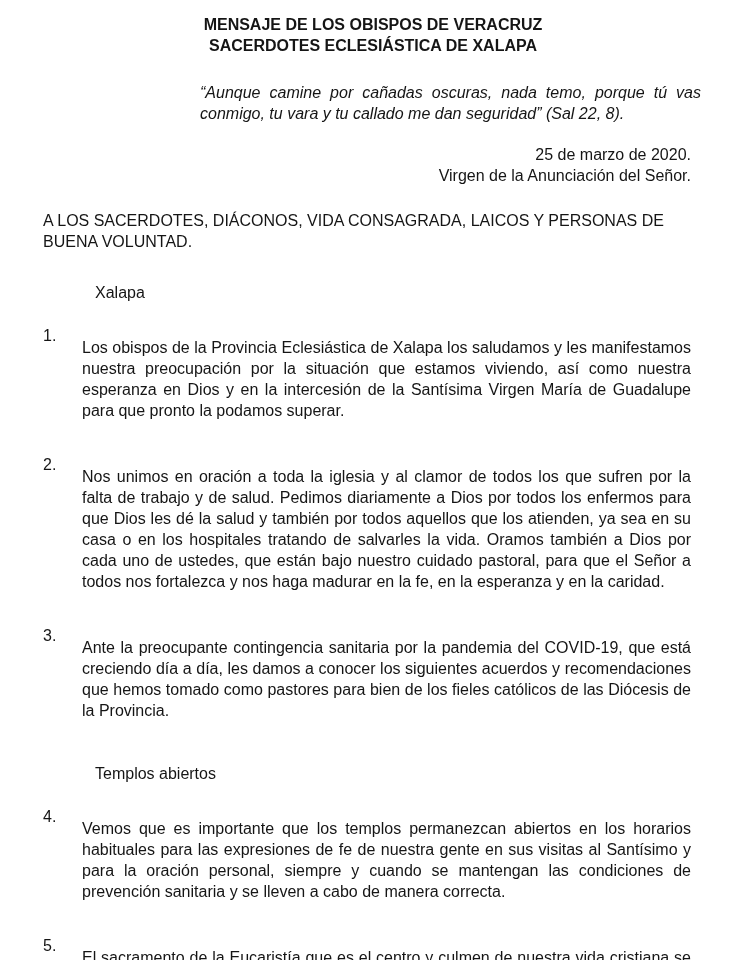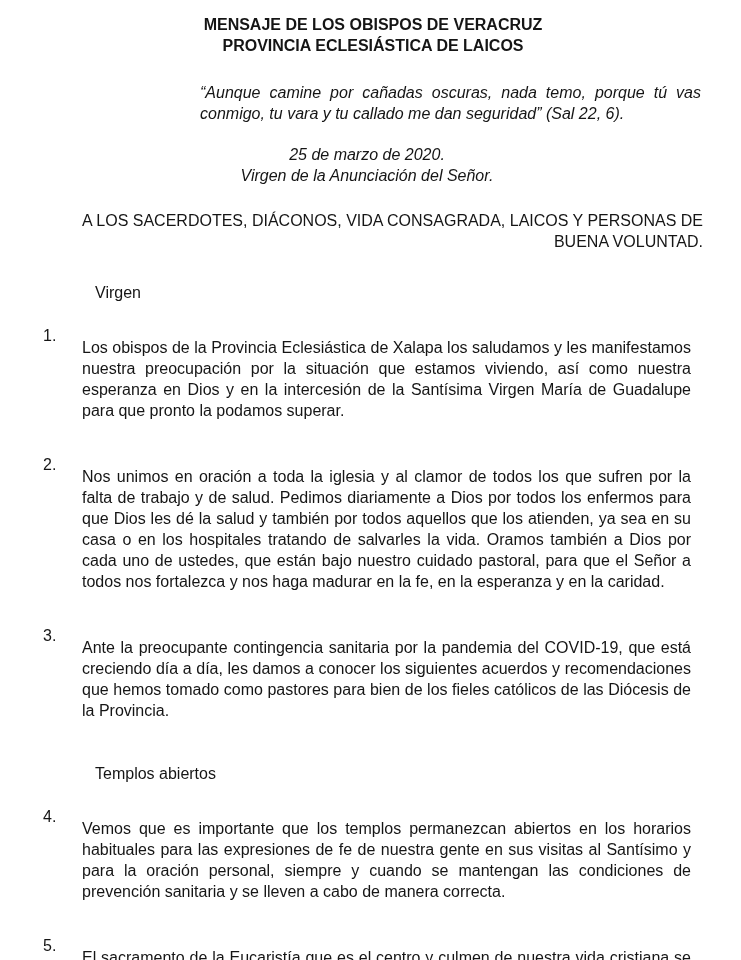--- a/index.html
+++ b/index.html
@@ -25,27 +25,26 @@
     text-align: center;
     font-weight: bold;
     margin: 0 0 26px 0;
   }
   .quote {
     font-style: italic;
     text-align: justify;
     margin: 0 2px 20px 157px;
   }
   .dateline {
-    text-align: center;
+    text-align: right;
     padding-right: 12px;
     margin: 0 0 24px 0;
-    font-style: italic;
   }
   .addressee {
-    text-align: right;
+    text-align: left;
     margin: 0 0 20px 0;
   }
   .heading {
     margin: 30px 0 22px 52px;
   }
   .item {
     display: flex;
     margin: 0 0 21px 0;
   }
   .item .num {
@@ -58,33 +57,33 @@
     text-align: justify;
   }
 </style>
 </head>
 <body>
 
 <div class="page">
 
   <div class="title">
     <div>MENSAJE DE LOS OBISPOS DE VERACRUZ</div>
-    <div>PROVINCIA ECLESIÁSTICA DE LAICOS</div>
+    <div>SACERDOTES ECLESIÁSTICA DE XALAPA</div>
   </div>
 
-  <div class="quote">“Aunque camine por cañadas oscuras, nada temo, porque tú vas conmigo, tu vara y tu callado me dan seguridad” (Sal 22, 6).</div>
+  <div class="quote">“Aunque camine por cañadas oscuras, nada temo, porque tú vas conmigo, tu vara y tu callado me dan seguridad” (Sal 22, 8).</div>
 
   <div class="dateline">
     <div>25 de marzo de 2020.</div>
     <div>Virgen de la Anunciación del Señor.</div>
   </div>
 
   <div class="addressee">A LOS SACERDOTES, DIÁCONOS, VIDA CONSAGRADA, LAICOS Y PERSONAS DE BUENA VOLUNTAD.</div>
 
-  <div class="heading">Virgen</div>
+  <div class="heading">Xalapa</div>
 
   <div class="item">
     <span class="num">1.</span>
     <p class="item-text">Los obispos de la Provincia Eclesiástica de Xalapa los saludamos y les manifestamos nuestra preocupación por la situación que estamos viviendo, así como nuestra esperanza en Dios y en la intercesión de la Santísima Virgen María de Guadalupe para que pronto la podamos superar.</p>
   </div>
 
 
   <div class="item">
     <span class="num">2.</span>
     <p class="item-text">Nos unimos en oración a toda la iglesia y al clamor de todos los que sufren por la falta de trabajo y de salud. Pedimos diariamente a Dios por todos los enfermos para que Dios les dé la salud y también por todos aquellos que los atienden, ya sea en su casa o en los hospitales tratando de salvarles la vida. Oramos también a Dios por cada uno de ustedes, que están bajo nuestro cuidado pastoral, para que el Señor a todos nos fortalezca y nos haga madurar en la fe, en la esperanza y en la caridad.</p>

